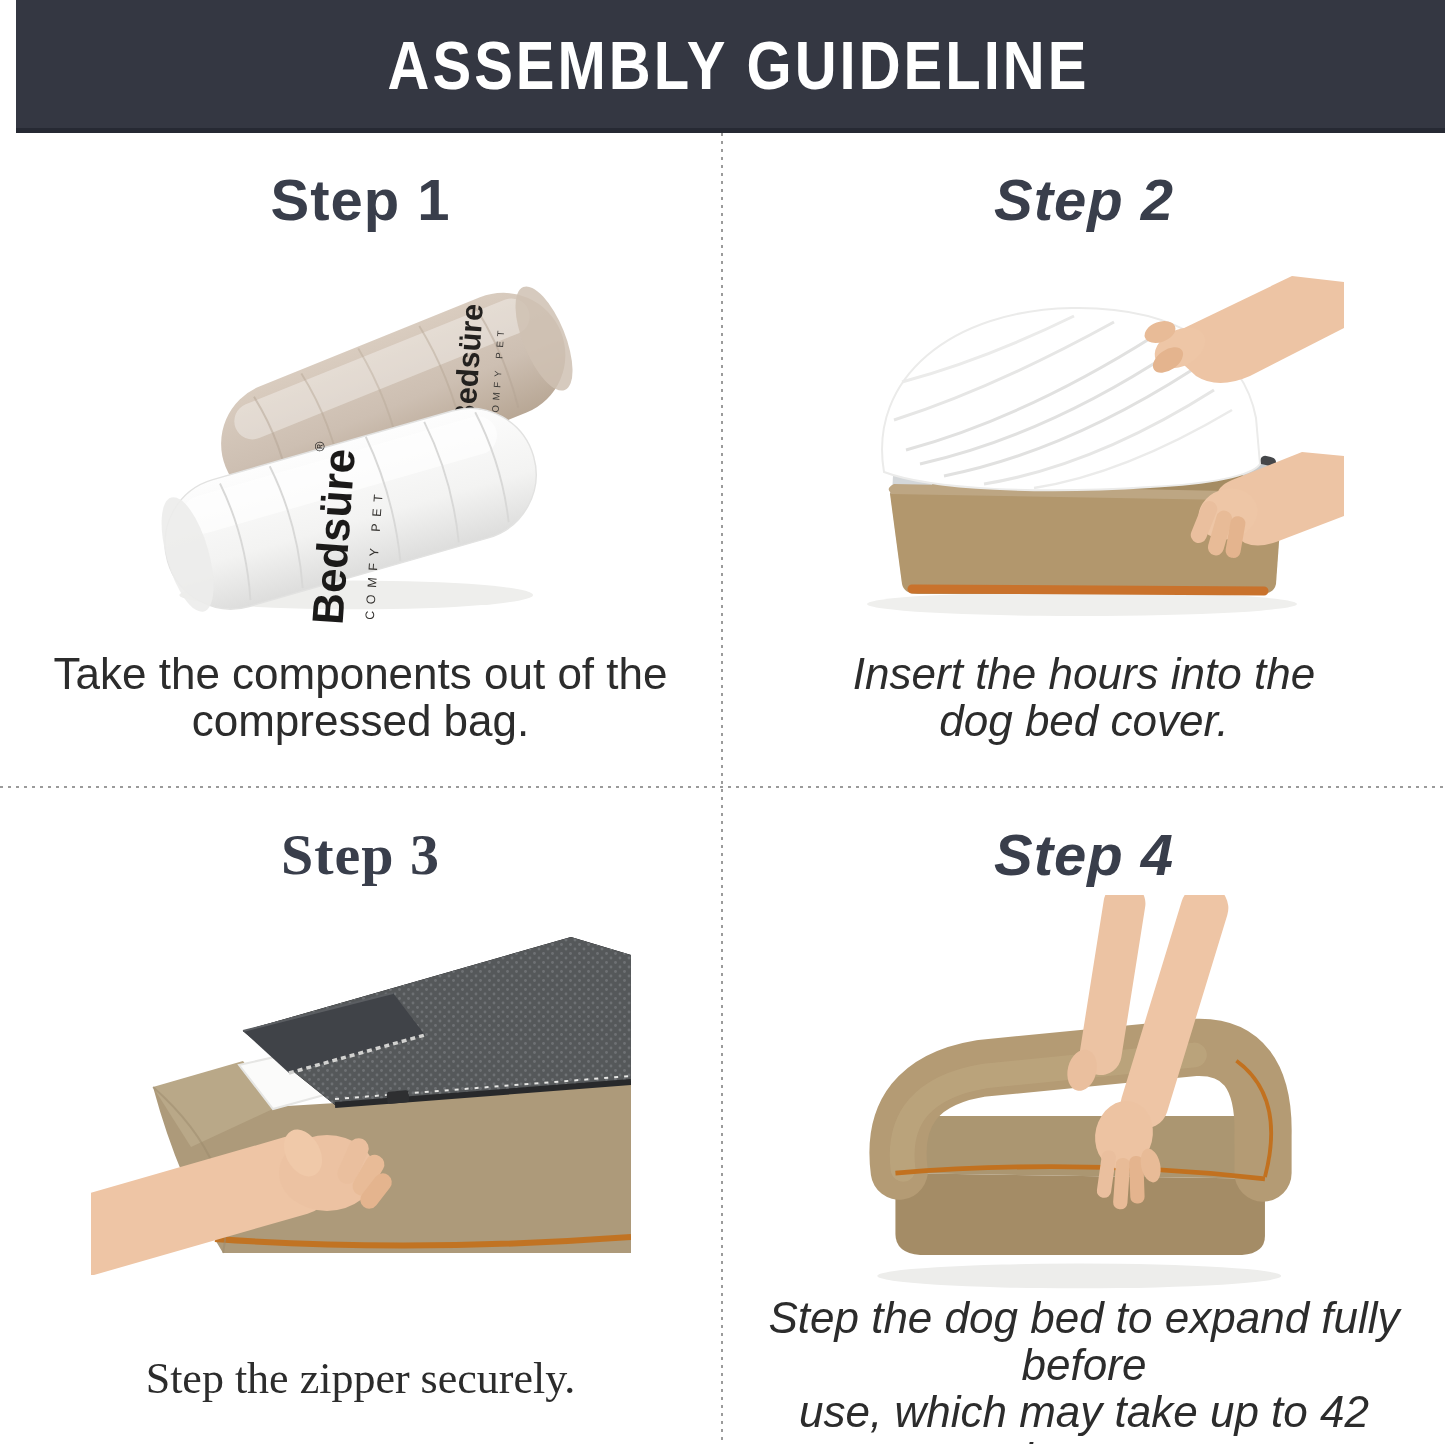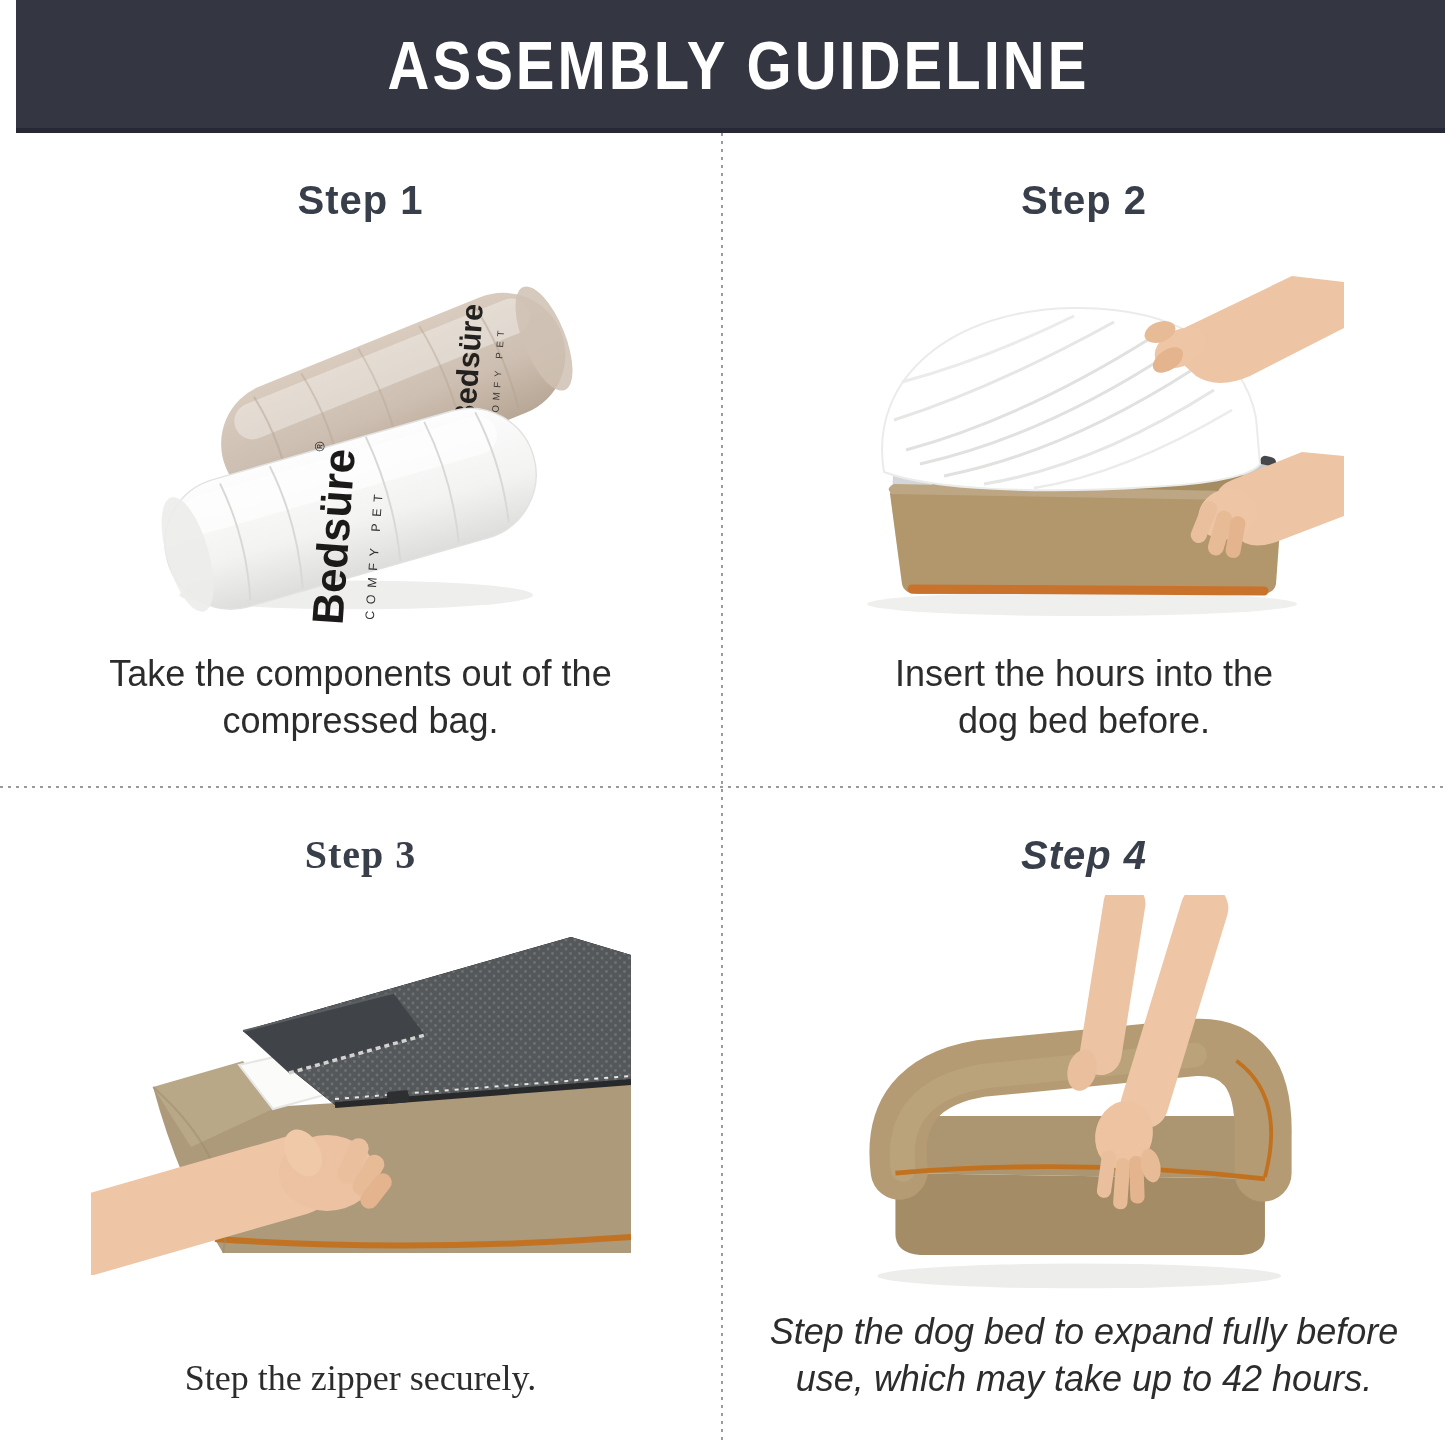--- a/index.html
+++ b/index.html
@@ -22,30 +22,30 @@
     position:absolute;left:721px;top:133px;width:2px;height:1311px;
     background:repeating-linear-gradient(to bottom,#9b9b9b 0 3px,transparent 3px 8px);
   }
   .divider-h{
     position:absolute;left:0;top:786px;width:1445px;height:2px;
     background:repeating-linear-gradient(to right,#9b9b9b 0 3px,transparent 3px 8px);
   }
   
   .quad{position:absolute;display:flex;flex-direction:column;align-items:center;}
   .quad.q1{left:0;   top:133px;width:721px;height:653px;}
-  .quad.q2{left:723px;top:133px;width:722px;height:653px;}
+  .quad.q2{left:723px;top:133px;width:722px;height:653px;font-style:italic;}
   .quad.q3{left:0;   top:788px;width:721px;height:656px;font-family:Liberation Serif, serif;}
   .quad.q4{left:723px;top:788px;width:722px;height:656px;font-style:italic;}
   .step-title{
-    margin-top:30px;font-size:40px;font-weight:bold;color:#393e4b;letter-spacing:1px;line-height:74px;
+    margin-top:30px;font-size:58px;font-weight:bold;color:#393e4b;letter-spacing:1px;line-height:74px;
   }
   .illus{height:398px;margin-top:4px;display:flex;align-items:center;justify-content:center;}
   .caption{
     margin-top:auto;margin-bottom:42px;text-align:center;
-    font-size:36px;line-height:47px;color:#2c2c2c;font-weight:normal;max-width:690px;
+    font-size:44px;line-height:47px;color:#2c2c2c;font-weight:normal;max-width:690px;
   }
   .caption span{display:block;}
   svg{display:block;}
   .svgtext{font-family:"Liberation Sans","DejaVu Sans",sans-serif;}
 </style>
 </head>
 <body>
 
 <div class="page">
 
@@ -152,21 +152,21 @@
           <path d="M520,196 L520,256 L452,282 Q424,292 410,274 L394,246 Q388,228 408,220 L478,192 Z" fill="#edc4a4"></path>
           <ellipse cx="404" cy="254" rx="30" ry="25" fill="#eec6a6" transform="rotate(-18 404 254)"></ellipse>
           <rect x="372" y="240" width="16" height="44" rx="8" fill="#eabf9e" transform="rotate(22 380 262)"></rect>
           <rect x="388" y="250" width="16" height="46" rx="8" fill="#e8bb97" transform="rotate(16 396 273)"></rect>
           <rect x="404" y="256" width="15" height="42" rx="7" fill="#e4b48e" transform="rotate(10 411 277)"></rect>
         </g>
       </svg>
     </div>
     <div class="caption">
       <span>Insert the hours into the</span>
-      <span>dog bed before.</span>
+      <span>dog bed cover.</span>
     </div>
   </div>
 
   <div class="quad q3">
     <div class="step-title">Step 3</div>
     <div class="illus">
       <svg width="540" height="360" viewBox="0 0 540 360">
         <defs>
           <pattern id="mesh" width="9" height="9" patternUnits="userSpaceOnUse">
             <circle cx="2.5" cy="2.5" r="1.4" fill="#6e7174"></circle>

